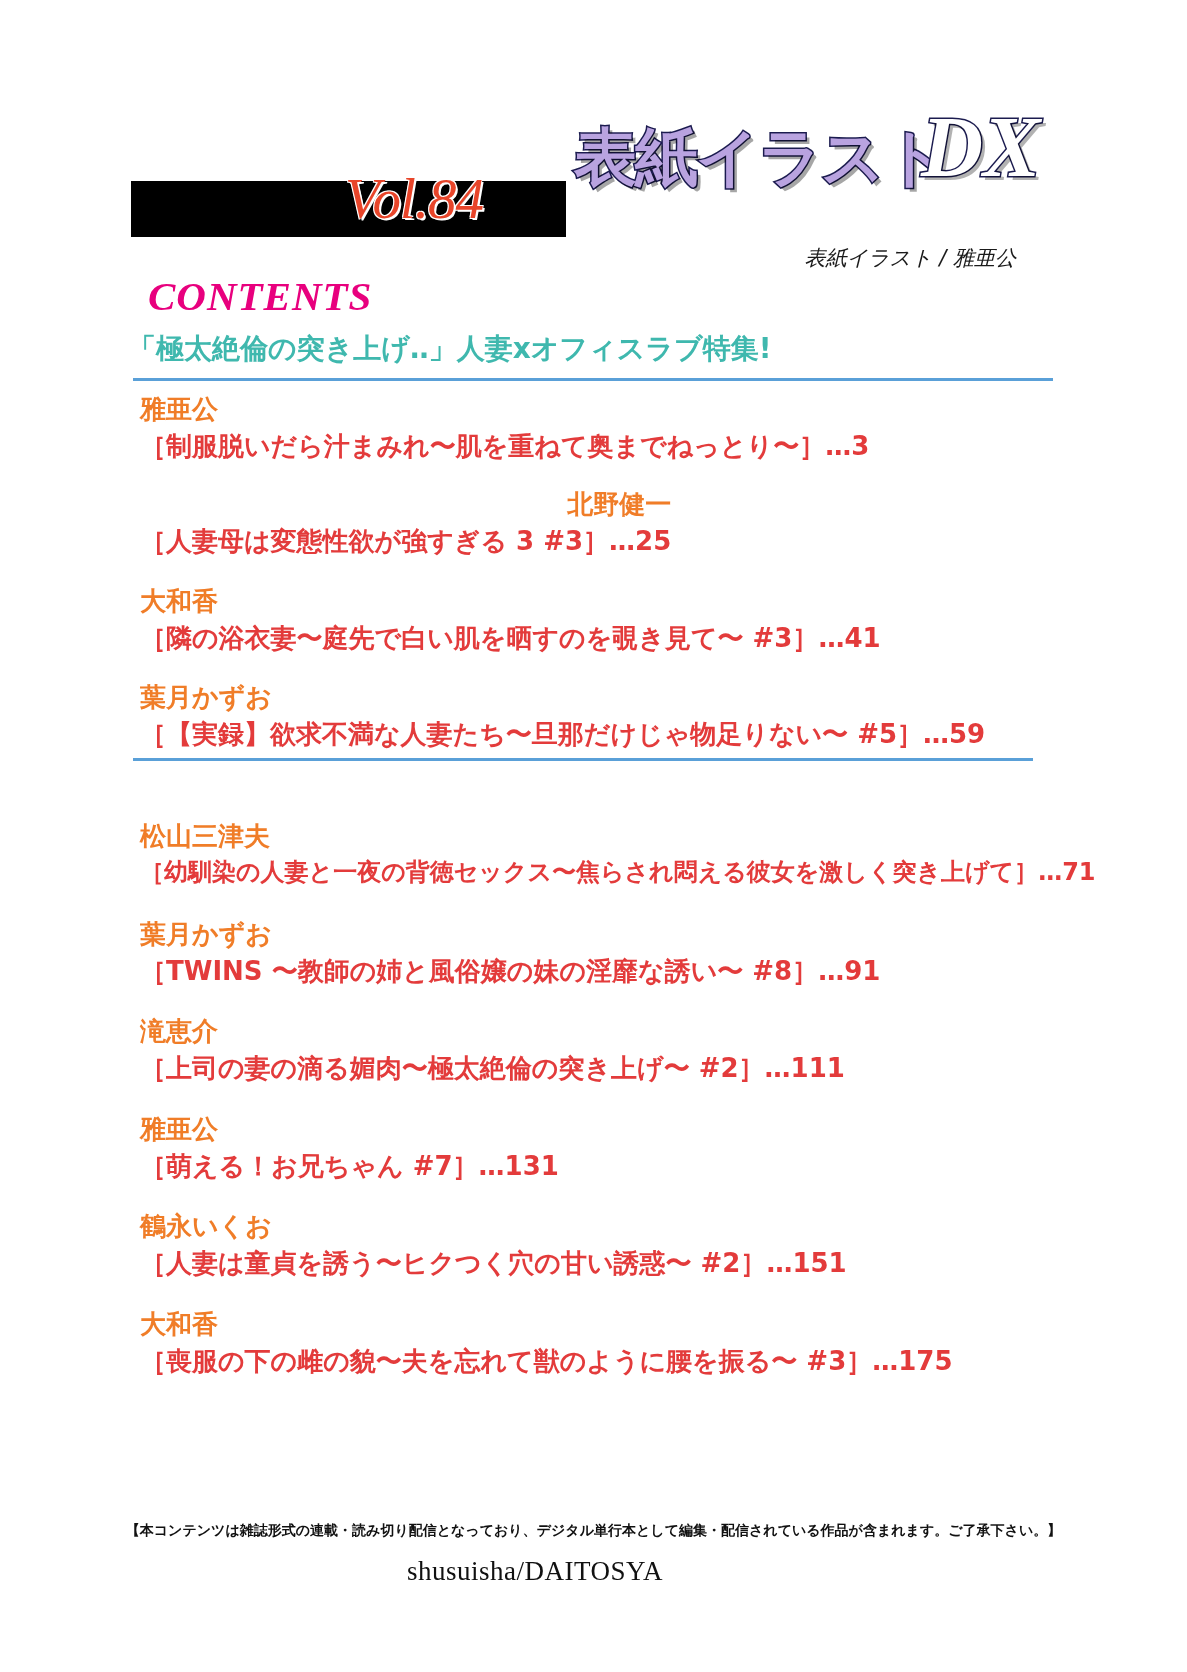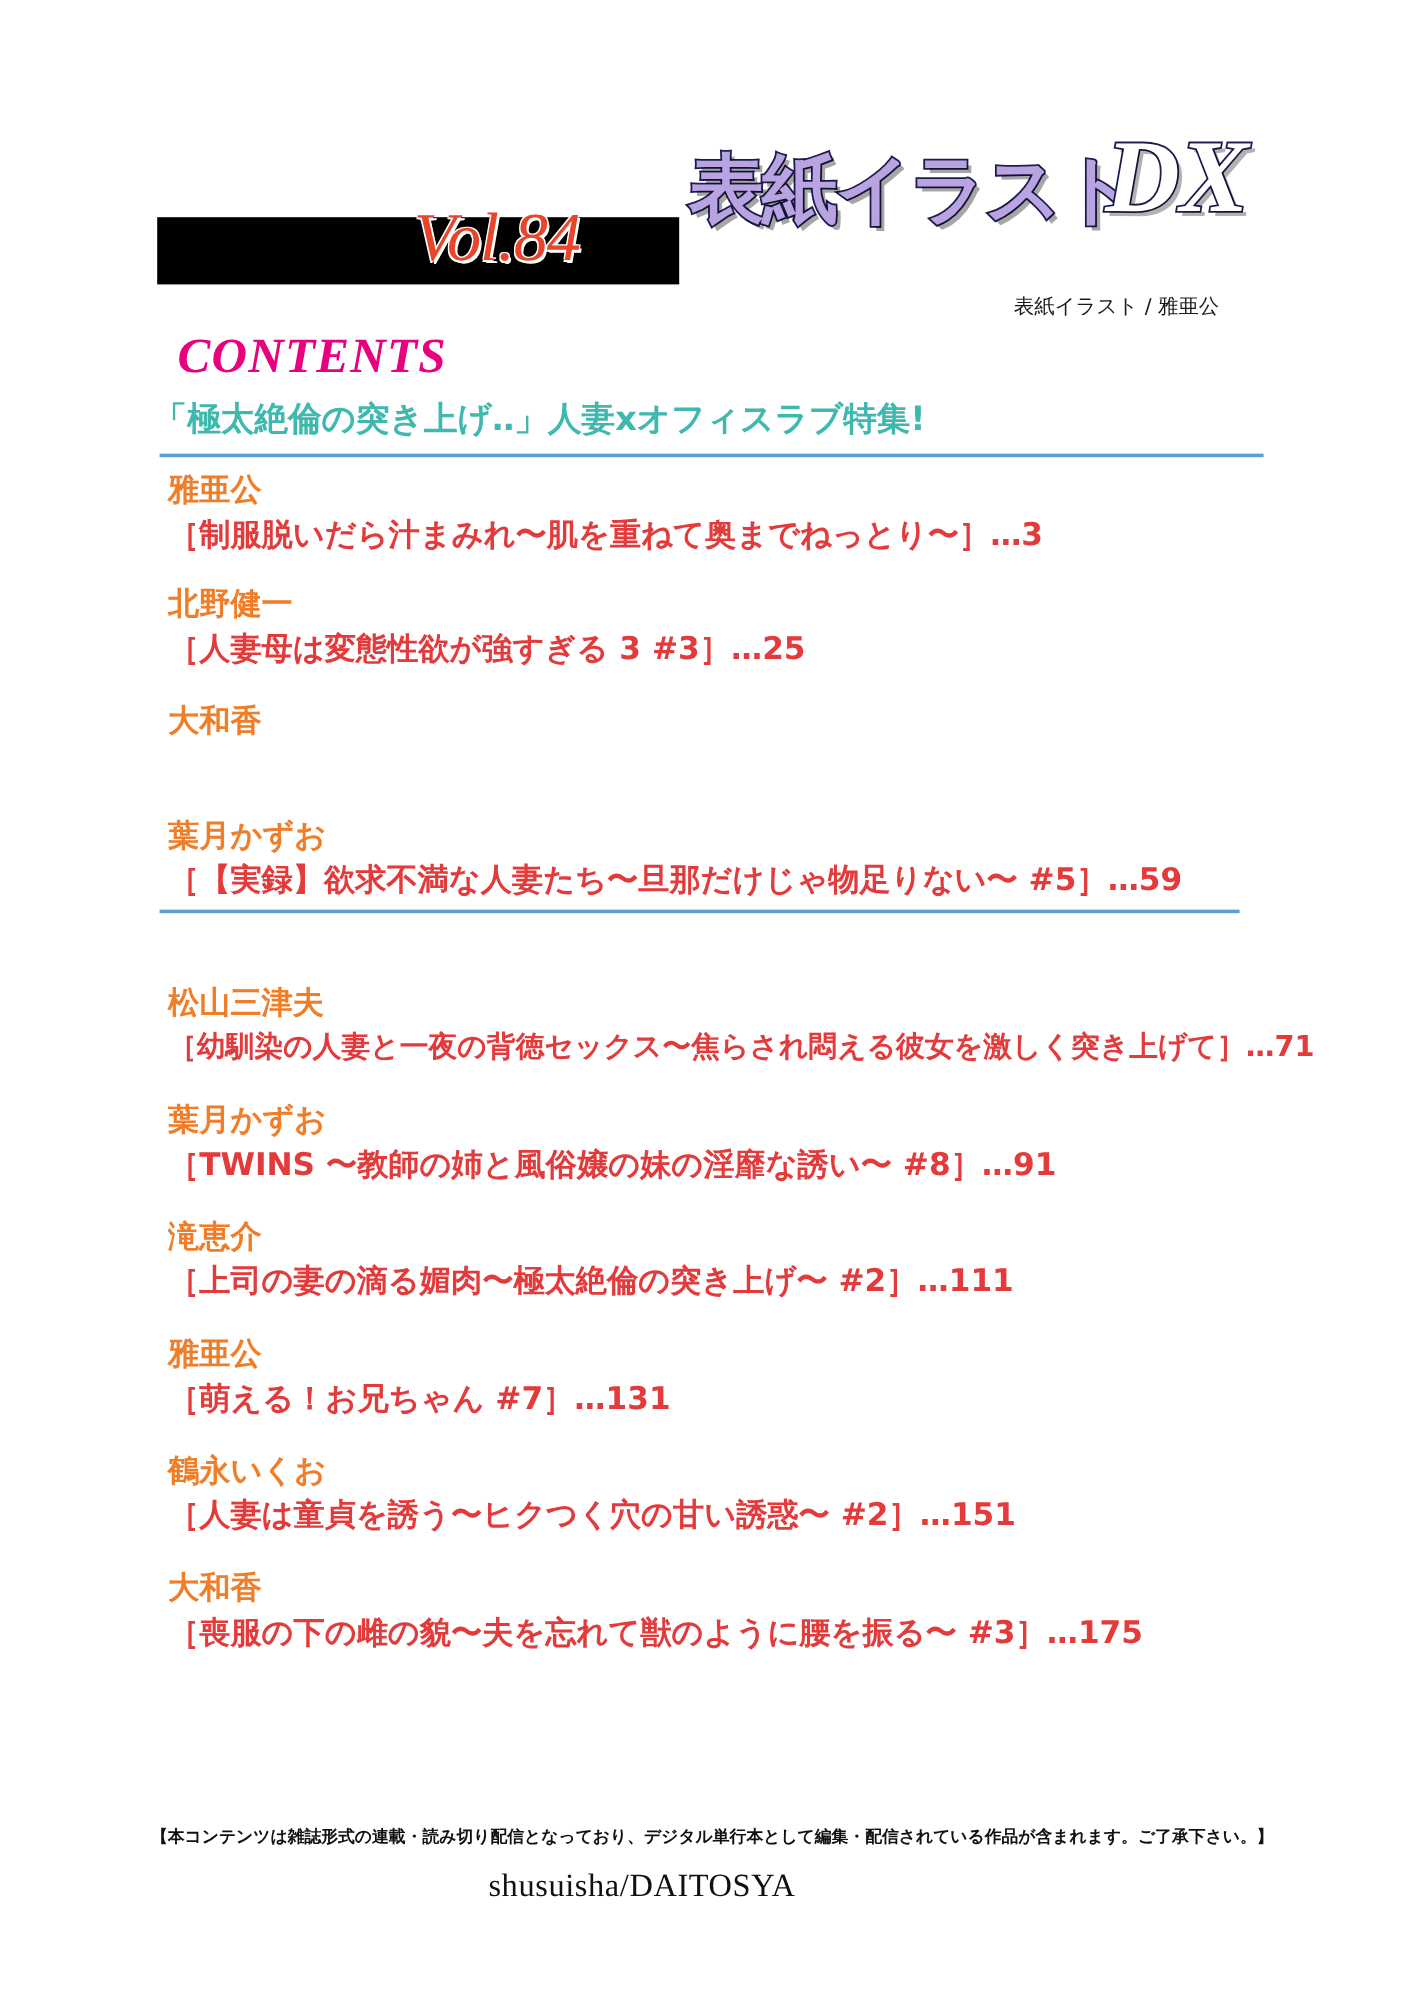--- a/index.html
+++ b/index.html
@@ -78,22 +78,23 @@
     -webkit-text-stroke: 3px #1b1b4f;
     paint-order: stroke fill;
     text-shadow: 4px 4px 0 rgba(0,0,0,0.3);
   }
   .cover-credit {
     position: absolute;
     left: 0; top: 244px;
     width: 1016px;
     text-align: right;
     font-family: "DejaVu Sans", sans-serif;
-    font-size: 17px;
+    font-size: 21px;
     color: #1a1a1a;
+    font-style: italic;
   }
 
   
   .contents-title {
     position: absolute;
     left: 148px;
     top: 272px;
     font-family: "Liberation Serif", "DejaVu Serif", serif;
     font-weight: bold;
     font-style: italic;
@@ -195,27 +196,28 @@
 <div class="rule rule-top"></div>
 <div class="rule rule-mid"></div>
 
 <div class="entries">
 
   <div class="entry" style="top:393px;">
     <div class="author">雅亜公</div>
     <div class="title">［制服脱いだら汁まみれ〜肌を重ねて奥までねっとり〜］…3</div>
   </div>
 
-  <div class="entry" style="top:488px;">
+  <div class="entry" style="top:488px;text-align:right;">
     <div class="author">北野健一</div>
     <div class="title">［人妻母は変態性欲が強すぎる 3 #3］…25</div>
   </div>
 
   <div class="entry" style="top:585px;">
     <div class="author">大和香</div>
+    <div class="title">［隣の浴衣妻〜庭先で白い肌を晒すのを覗き見て〜 #3］…41</div>
   </div>
 
   <div class="entry" style="top:681px;">
     <div class="author">葉月かずお</div>
     <div class="title">［【実録】欲求不満な人妻たち〜旦那だけじゃ物足りない〜 #5］…59</div>
   </div>
 
   <div class="entry" style="top:820px;">
     <div class="author">松山三津夫</div>
     <div class="title small">［幼馴染の人妻と一夜の背徳セックス〜焦らされ悶える彼女を激しく突き上げて］…71</div>

